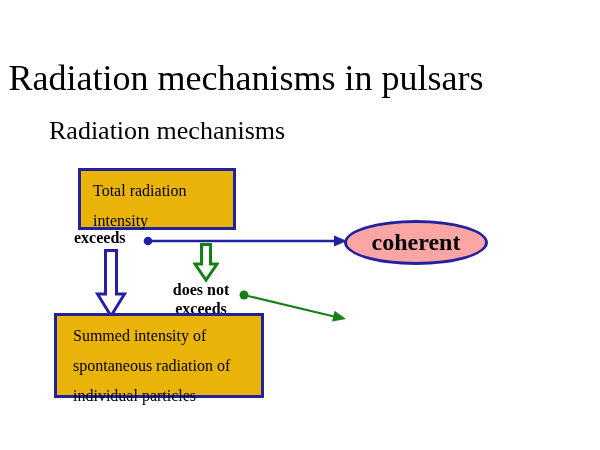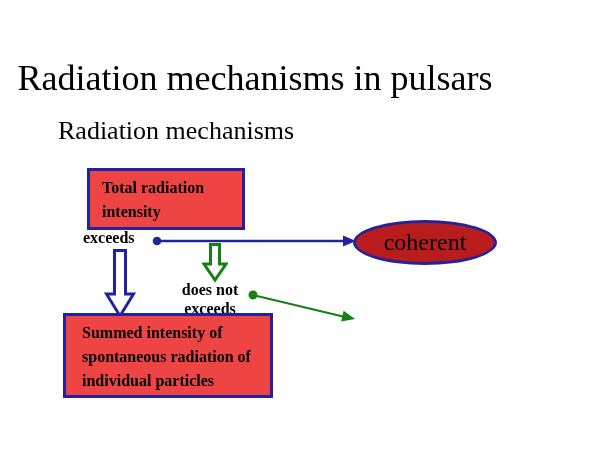--- a/index.html
+++ b/index.html
@@ -8,21 +8,20 @@
     background: #ffffff;
   }
   .slide {
     position: relative;
     width: 492px;
     height: 450px;
     background: var(--bg, #ffffff);
     overflow: hidden;
     font-family: "Liberation Serif", "DejaVu Serif", serif;
     color: var(--text, #000000);
-    margin-left: 9px;
   }
   .abs { position: absolute; }
 
   .title {
     left: 0; right: 0; top: 57px;
     text-align: center;
     font-size: 36px;
     font-weight: 400;
     letter-spacing: 0px;
     white-space: nowrap;
@@ -30,24 +29,24 @@
   .subtitle {
     left: 49px; top: 116px;
     font-size: 26px;
     font-weight: 400;
     white-space: nowrap;
   }
 
   .box {
     box-sizing: border-box;
     border: 3px solid var(--blue, #2222a0);
-    background: #ef4444;
-    font-weight: 700;
+    background: #eab308;
+    font-weight: 400;
     font-size: 16px;
-    line-height: 24px;
+    line-height: 30px;
   }
   .box-top {
     left: 78px; top: 168px;
     width: 158px; height: 62px;
     padding: 5px 6px 0 12px;
   }
   .box-bottom {
     left: 54px; top: 313px;
     width: 210px; height: 85px;
     padding: 5px 8px 0 16px;
@@ -63,25 +62,25 @@
     left: 159px; top: 280px;
     width: 84px;
     white-space: normal;
     text-align: center;
     line-height: 19px;
   }
 
   .ellipse {
     box-sizing: border-box;
     border-radius: 50%;
-    background: #b91c1c;
+    background: #fca5a5;
     display: flex;
     align-items: center;
     justify-content: center;
-    font-weight: 400;
+    font-weight: 700;
     font-size: 24px;
   }
   .ellipse-coherent {
     left: 344px; top: 220px;
     width: 144px; height: 45px;
     border: 3px solid var(--blue, #2222a0);
   }
   .ellipse-incoherent {
     left: 343px; top: 301px;
     width: 170px; height: 44px;

